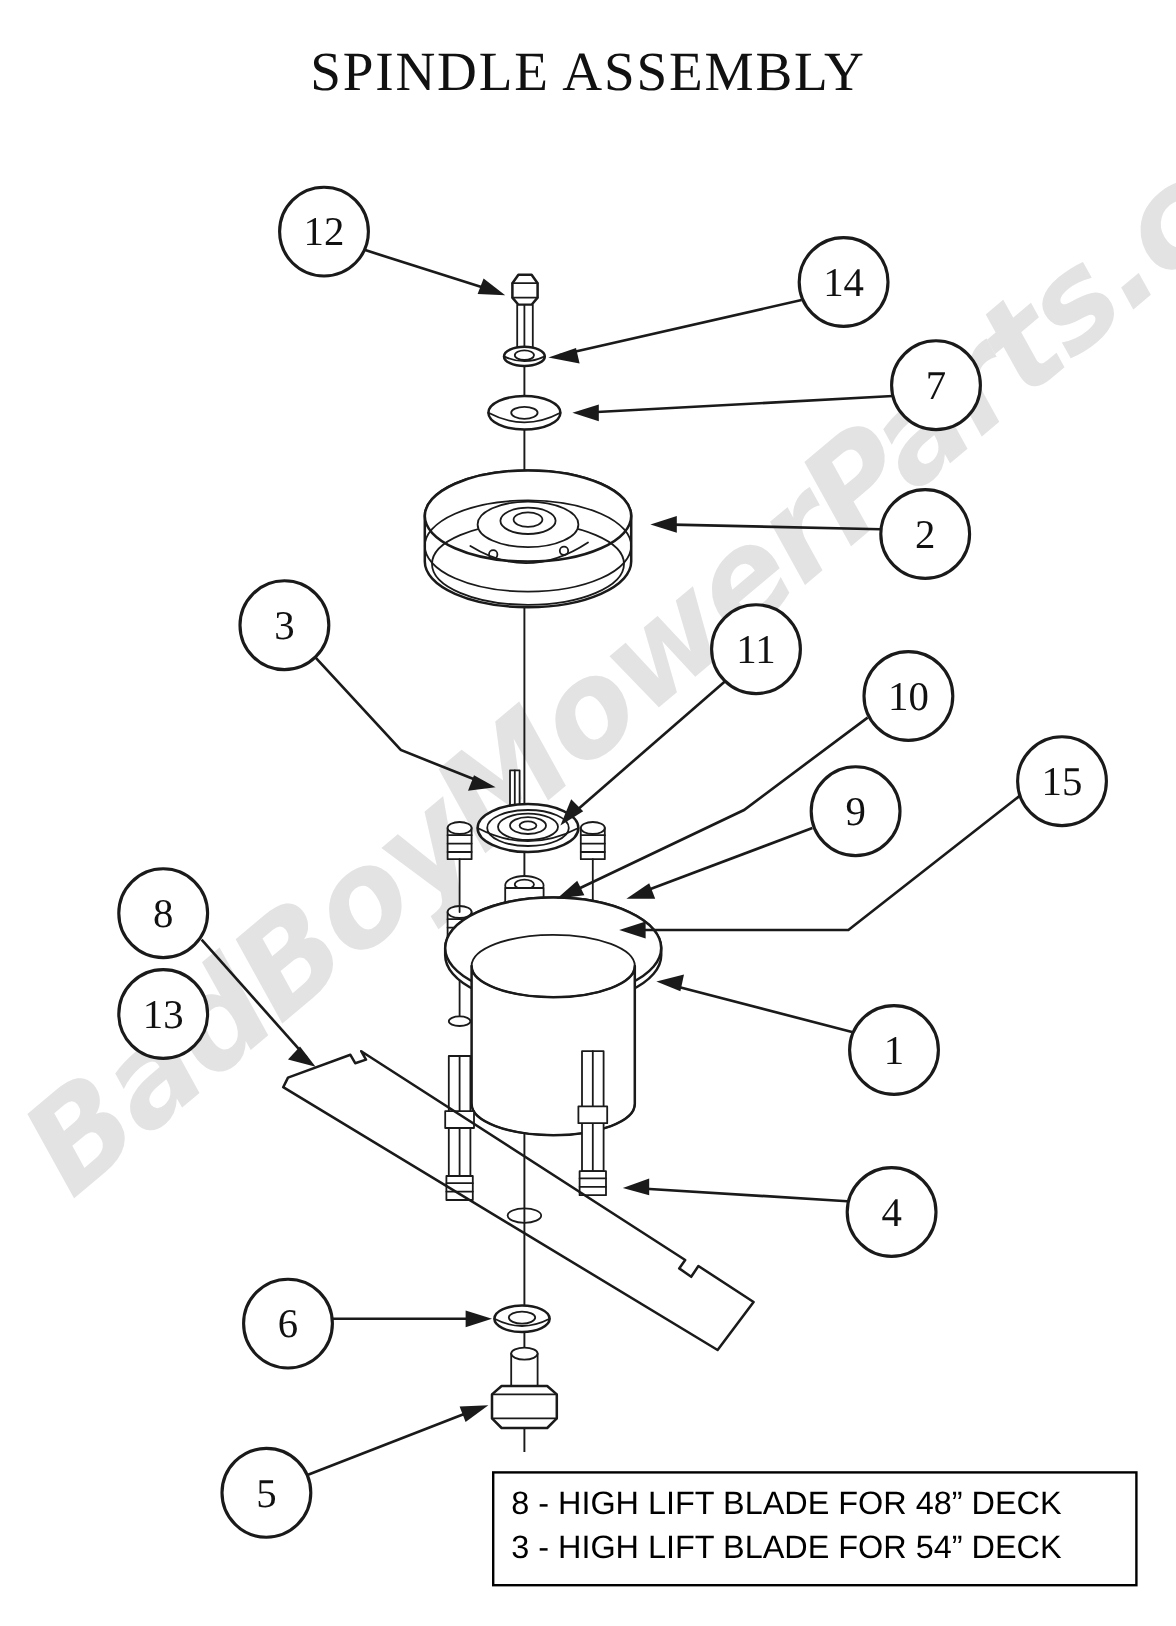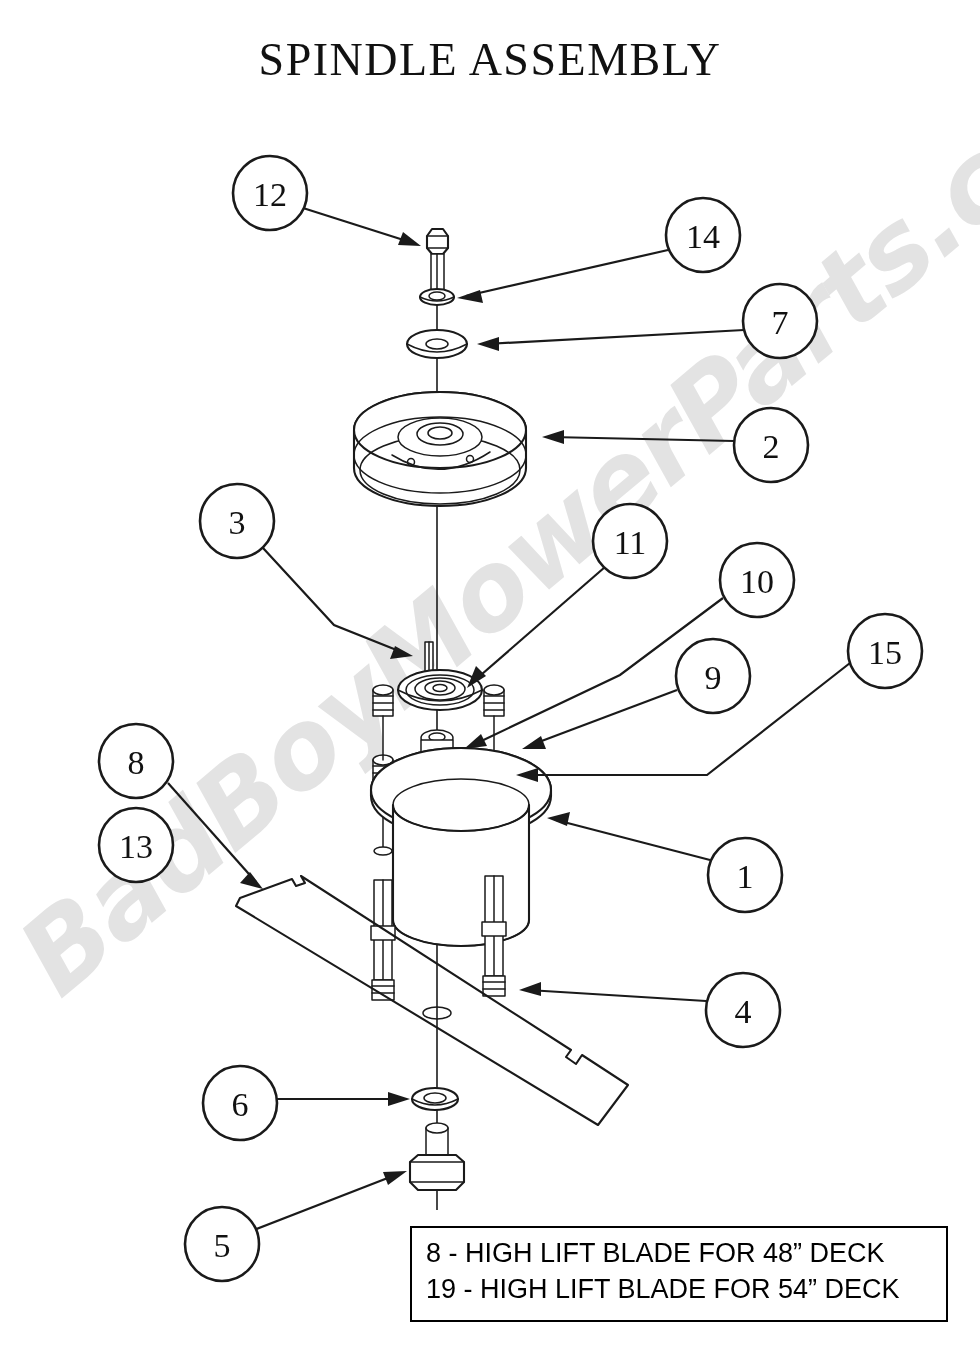--- a/index.html
+++ b/index.html
@@ -351,16 +351,16 @@
         <path class="leader" d="M254,1230 L398,1174"></path>
         <path class="arrowhead" d="M407,1171 L388,1185 L383,1172 Z"></path>
         <circle class="callout-circle" cx="222" cy="1244" r="37"></circle>
         <text class="callout-num" x="222" y="1245">5</text>
       </g>
     </g>
   </svg>
 
   <div class="legend-box">
     <div class="legend-line">8 - HIGH LIFT BLADE FOR 48” DECK</div>
-    <div class="legend-line">19 - HIGH LIFT BLADE FOR 54” DECK</div>
+    <div class="legend-line">3 - HIGH LIFT BLADE FOR 54” DECK</div>
   </div>
 
 </div>
 
 </body></html>

